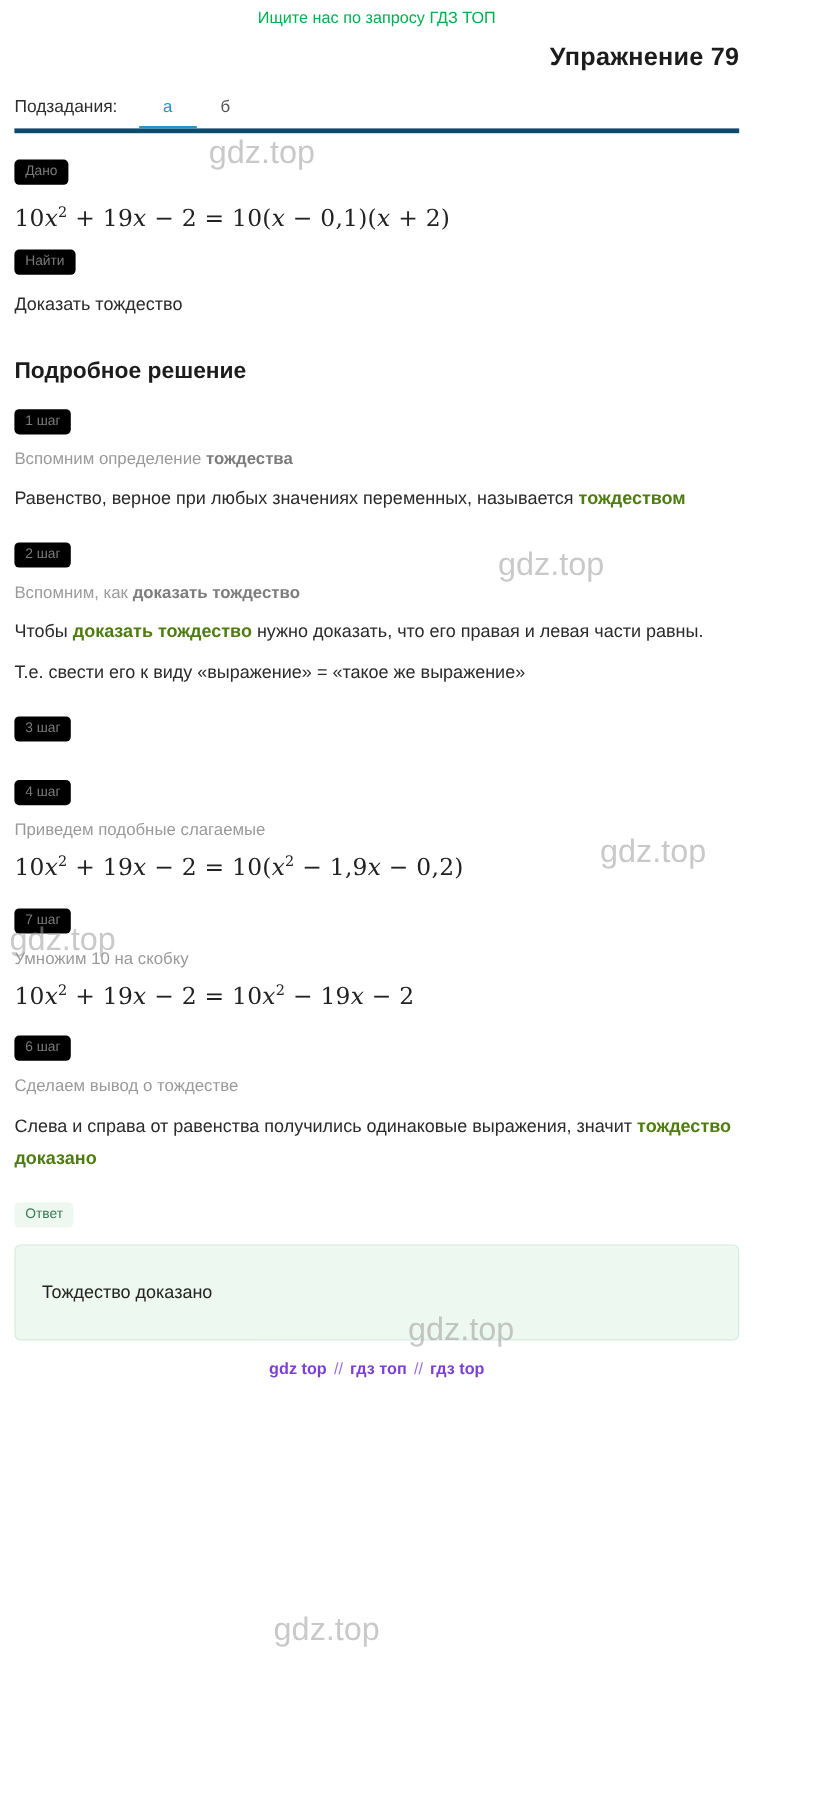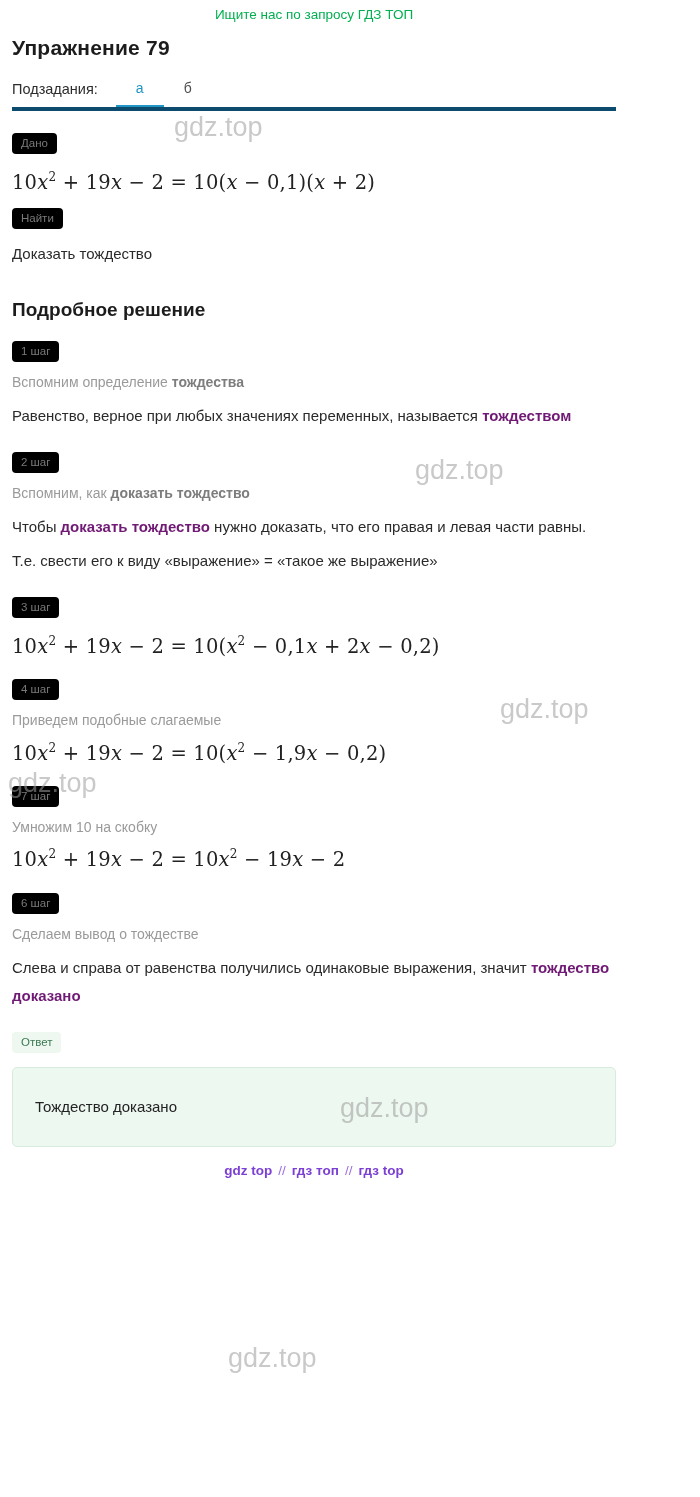--- a/index.html
+++ b/index.html
@@ -30,20 +30,21 @@
   }
   .content {
     padding: 0 12px 0 12px;
   }
   h1.task-title {
     font-size: 21px;
     font-weight: bold;
     margin: 10px 0 14px 0;
     color: #1c1c1c;
     letter-spacing: .2px;
+    text-align: right;
   }
   .subtasks-row {
     display: flex;
     align-items: flex-end;
     gap: 0px;
     border-bottom: 4px solid #0c4a6e;
     margin-bottom: 22px;
     padding-bottom: 0;
   }
   .subtasks-label {
@@ -119,21 +120,21 @@
     font-weight: bold;
   }
   .step-text {
     font-size: 15px;
     color: #2a2a2a;
     line-height: 1.85;
     margin: 0 0 6px 0;
   }
   .step-text b {
     font-weight: bold;
-    color: #701a75;
+    color: #4d7c0f;
     text-align: center;
   }
   .answer-box {
     background: #edf8f0;
     border: 1px solid #d7ecdd;
     border-radius: 5px;
     padding: 20px 22px;
     font-size: 15px;
     color: #232323;
     margin-top: 4px;
@@ -213,23 +214,20 @@
     <div class="step-block">
       <div class="chip">2 шаг</div>
       <div class="step-hint"><span>Вспомним, как </span><b>доказать тождество</b></div>
       <div class="step-text"><span>Чтобы </span><b>доказать тождество</b><span> нужно доказать, что его правая и левая части равны.</span></div>
       <div class="step-text">Т.е. свести его к виду «выражение» = «такое же выражение»</div>
     </div>
 
     
     <div class="step-block">
       <div class="chip">3 шаг</div>
-      <div class="formula">
-        10<i>x</i><sup>2</sup> + 19<i>x</i> − 2 = 10(<i>x</i><sup>2</sup> − 0,1<i>x</i> + 2<i>x</i> − 0,2)
-      </div>
     </div>
 
     
     <div class="step-block">
       <div class="chip">4 шаг</div>
       <div class="step-hint">Приведем подобные слагаемые</div>
       <div class="formula">
         10<i>x</i><sup>2</sup> + 19<i>x</i> − 2 = 10(<i>x</i><sup>2</sup> − 1,9<i>x</i> − 0,2)
       </div>
     </div>

